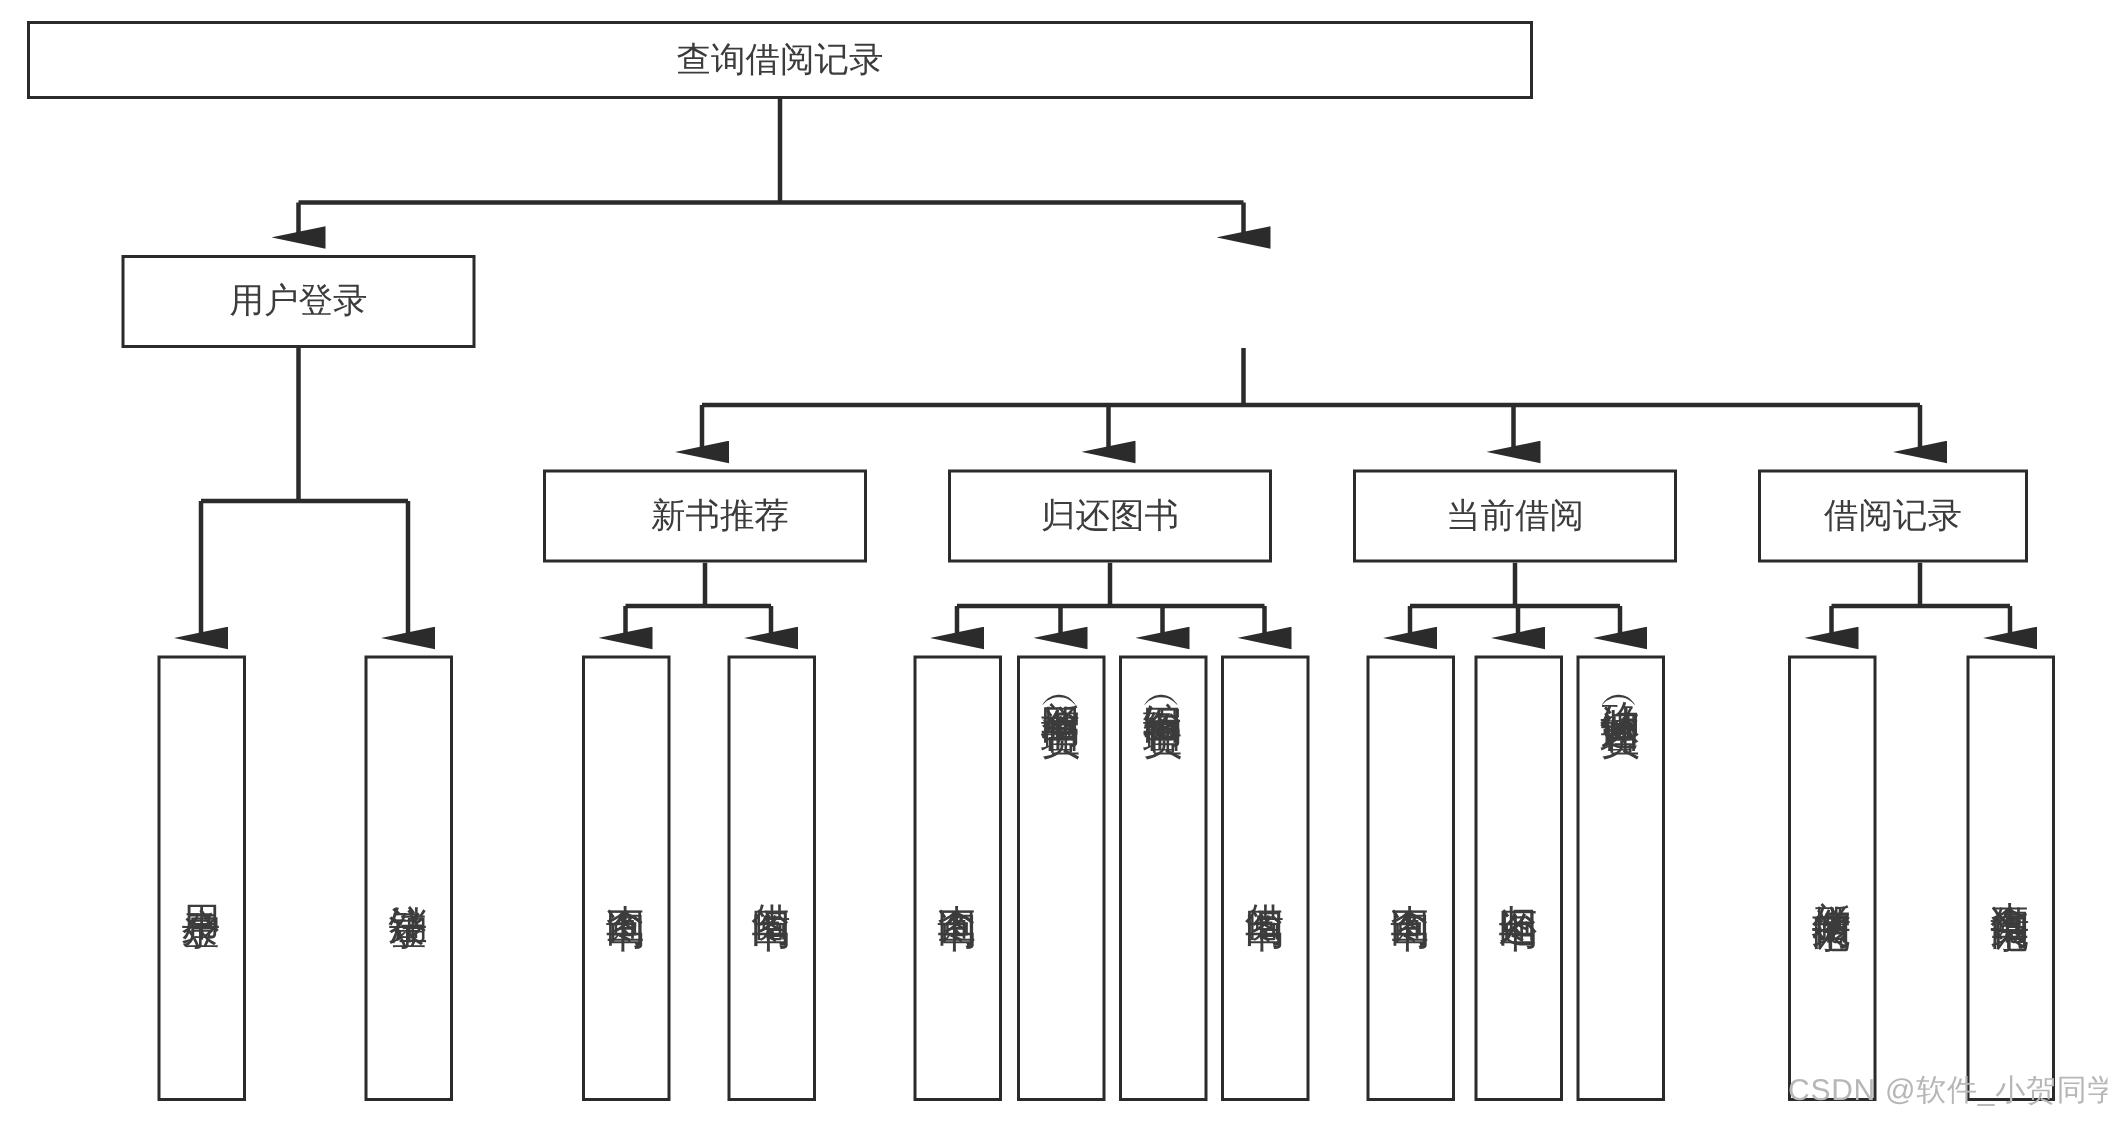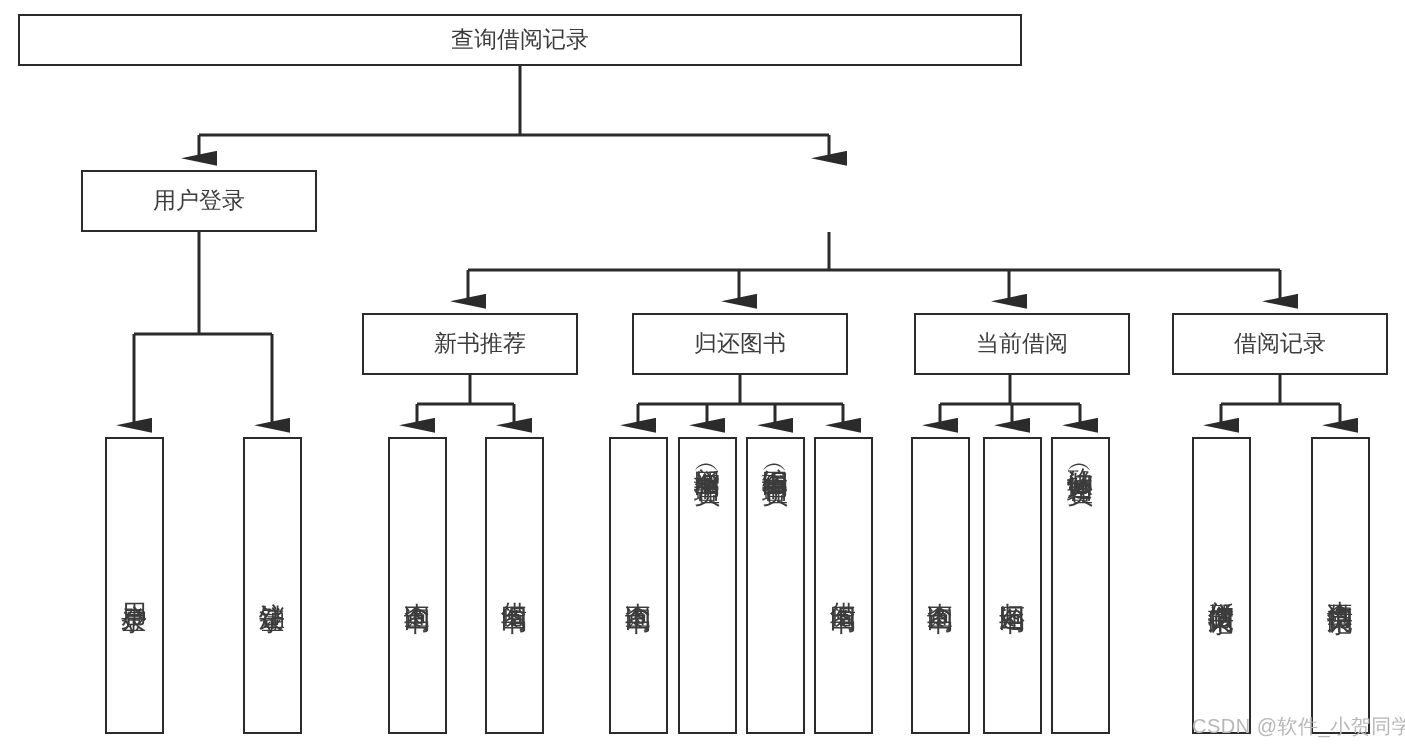--- a/index.html
+++ b/index.html
@@ -150,25 +150,25 @@
 
 
   <div class="node-box node-h" style="left:362px; top:313px; width:216px; height:62px;padding-left:20px;">
     <span class="node-label">新书推荐</span>
   </div>
 
   <div class="node-box node-h" style="left:632px; top:313px; width:216px; height:62px;">
     <span class="node-label">归还图书</span>
   </div>
 
-  <div class="node-box node-h" style="left:902px; top:313px; width:216px; height:62px;margin-left:12px;">
+  <div class="node-box node-h" style="left:902px; top:313px; width:216px; height:62px;">
     <span class="node-label">当前借阅</span>
   </div>
 
-  <div class="node-box node-h" style="left:1172px; top:313px; width:216px; height:62px;">
+  <div class="node-box node-h" style="left:1172px; top:313px; width:180px; height:62px;">
     <span class="node-label">借阅记录</span>
   </div>
 
   <div class="node-box node-v node-v-mid" style="left:105px; top:437px; width:59px; height:297px;">
     <span class="node-label">用户登录</span>
   </div>
 
   <div class="node-box node-v node-v-mid" style="left:243px; top:437px; width:59px; height:297px;">
     <span class="node-label">注销登录</span>
   </div>

